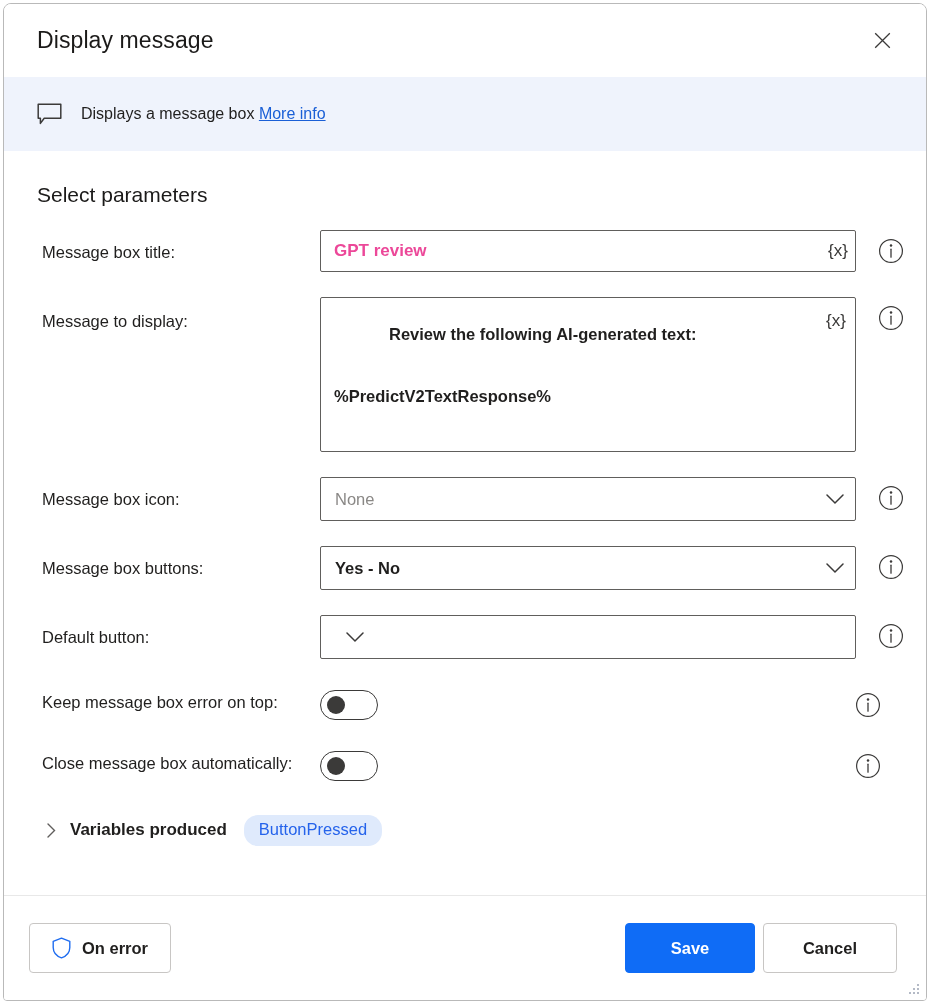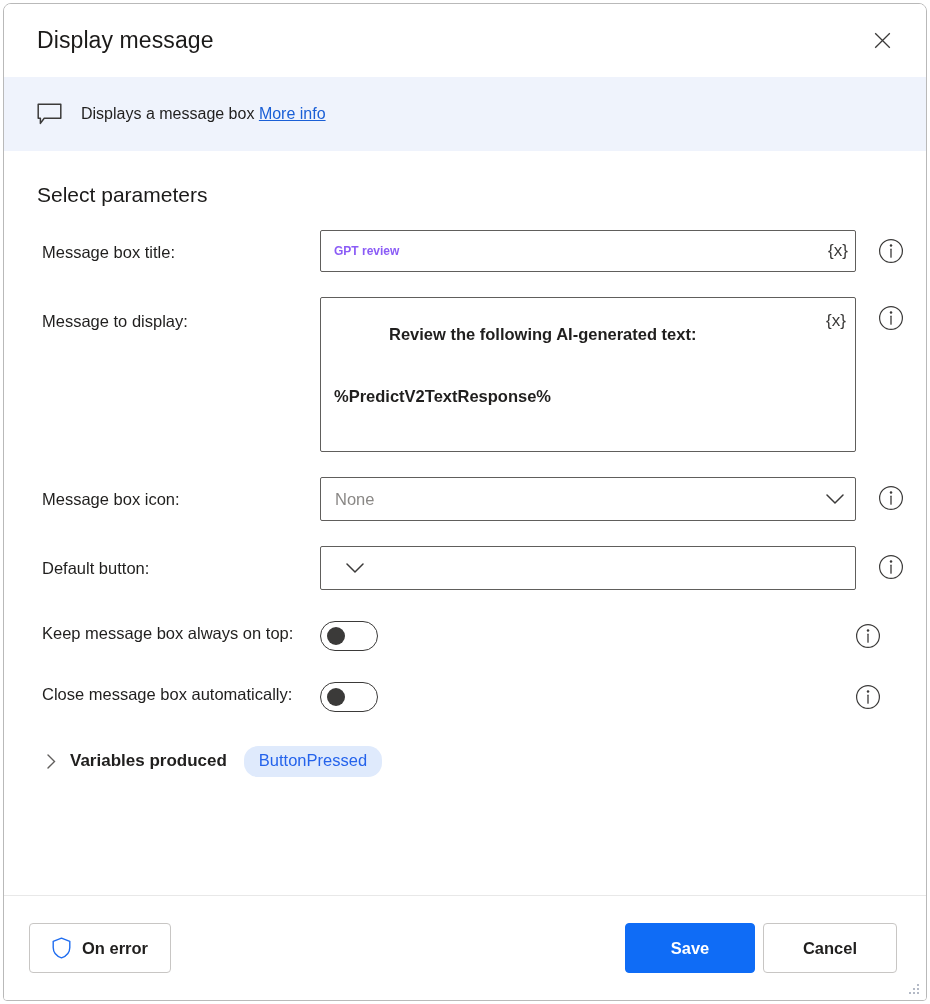--- a/index.html
+++ b/index.html
@@ -125,22 +125,22 @@
     border: 1px solid #605e5c;
     border-radius: 2px;
     box-sizing: border-box;
     display: flex;
     align-items: center;
     background: #fff;
     padding: 0 0 0 13px;
   }
   .tbox .val {
     flex: 1 1 auto;
-    font-size: 12px;
-    color: #8b5cf6;
+    font-size: 17px;
+    color: #ec4899;
     font-weight: 600;
     white-space: nowrap;
     overflow: hidden;
   }
   .varbtn {
     flex: 0 0 auto;
     width: 34px;
     height: 40px;
     display: flex;
     align-items: center;
@@ -422,20 +422,40 @@
       </div>
       <span class="infoico">
         <svg width="26" height="26" viewBox="0 0 26 26">
           <circle cx="13" cy="13" r="11.4" fill="none" stroke="#3b3a39" stroke-width="1.2"></circle>
           <circle cx="13" cy="7.6" r="1.25" fill="#3b3a39"></circle>
           <path d="M13 11.2 V19.2" stroke="#3b3a39" stroke-width="1.3" fill="none" stroke-linecap="round"></path>
         </svg>
       </span>
     </div>
 
+    <div class="param-row">
+      <div class="param-label">Message box buttons:</div>
+      <div class="param-control">
+        <div class="ddown">
+          <div class="val filled">Yes - No</div>
+          <span class="chev">
+            <svg width="18" height="11" viewBox="0 0 18 11">
+              <path d="M1 1 L9 9 L17 1" fill="none" stroke="#3b3a39" stroke-width="1.5" stroke-linecap="round"></path>
+            </svg>
+          </span>
+        </div>
+      </div>
+      <span class="infoico">
+        <svg width="26" height="26" viewBox="0 0 26 26">
+          <circle cx="13" cy="13" r="11.4" fill="none" stroke="#3b3a39" stroke-width="1.2"></circle>
+          <circle cx="13" cy="7.6" r="1.25" fill="#3b3a39"></circle>
+          <path d="M13 11.2 V19.2" stroke="#3b3a39" stroke-width="1.3" fill="none" stroke-linecap="round"></path>
+        </svg>
+      </span>
+    </div>
 
     <div class="param-row">
       <div class="param-label">Default button:</div>
       <div class="param-control">
         <div class="ddown">
           <span class="chev">
             <svg width="18" height="11" viewBox="0 0 18 11">
               <path d="M1 1 L9 9 L17 1" fill="none" stroke="#3b3a39" stroke-width="1.5" stroke-linecap="round"></path>
             </svg>
           </span>
@@ -444,21 +464,21 @@
       <span class="infoico">
         <svg width="26" height="26" viewBox="0 0 26 26">
           <circle cx="13" cy="13" r="11.4" fill="none" stroke="#3b3a39" stroke-width="1.2"></circle>
           <circle cx="13" cy="7.6" r="1.25" fill="#3b3a39"></circle>
           <path d="M13 11.2 V19.2" stroke="#3b3a39" stroke-width="1.3" fill="none" stroke-linecap="round"></path>
         </svg>
       </span>
     </div>
 
     <div class="param-row toggle-row">
-      <div class="param-label" style="padding-top:0">Keep message box always on top:</div>
+      <div class="param-label" style="padding-top:0">Keep message box error on top:</div>
       <div class="param-control">
         <div class="toggle">
           <span class="knob"></span>
         </div>
       </div>
       <span class="infoico toggle-info">
         <svg width="26" height="26" viewBox="0 0 26 26">
           <circle cx="13" cy="13" r="11.4" fill="none" stroke="#3b3a39" stroke-width="1.2"></circle>
           <circle cx="13" cy="7.6" r="1.25" fill="#3b3a39"></circle>
           <path d="M13 11.2 V19.2" stroke="#3b3a39" stroke-width="1.3" fill="none" stroke-linecap="round"></path>

